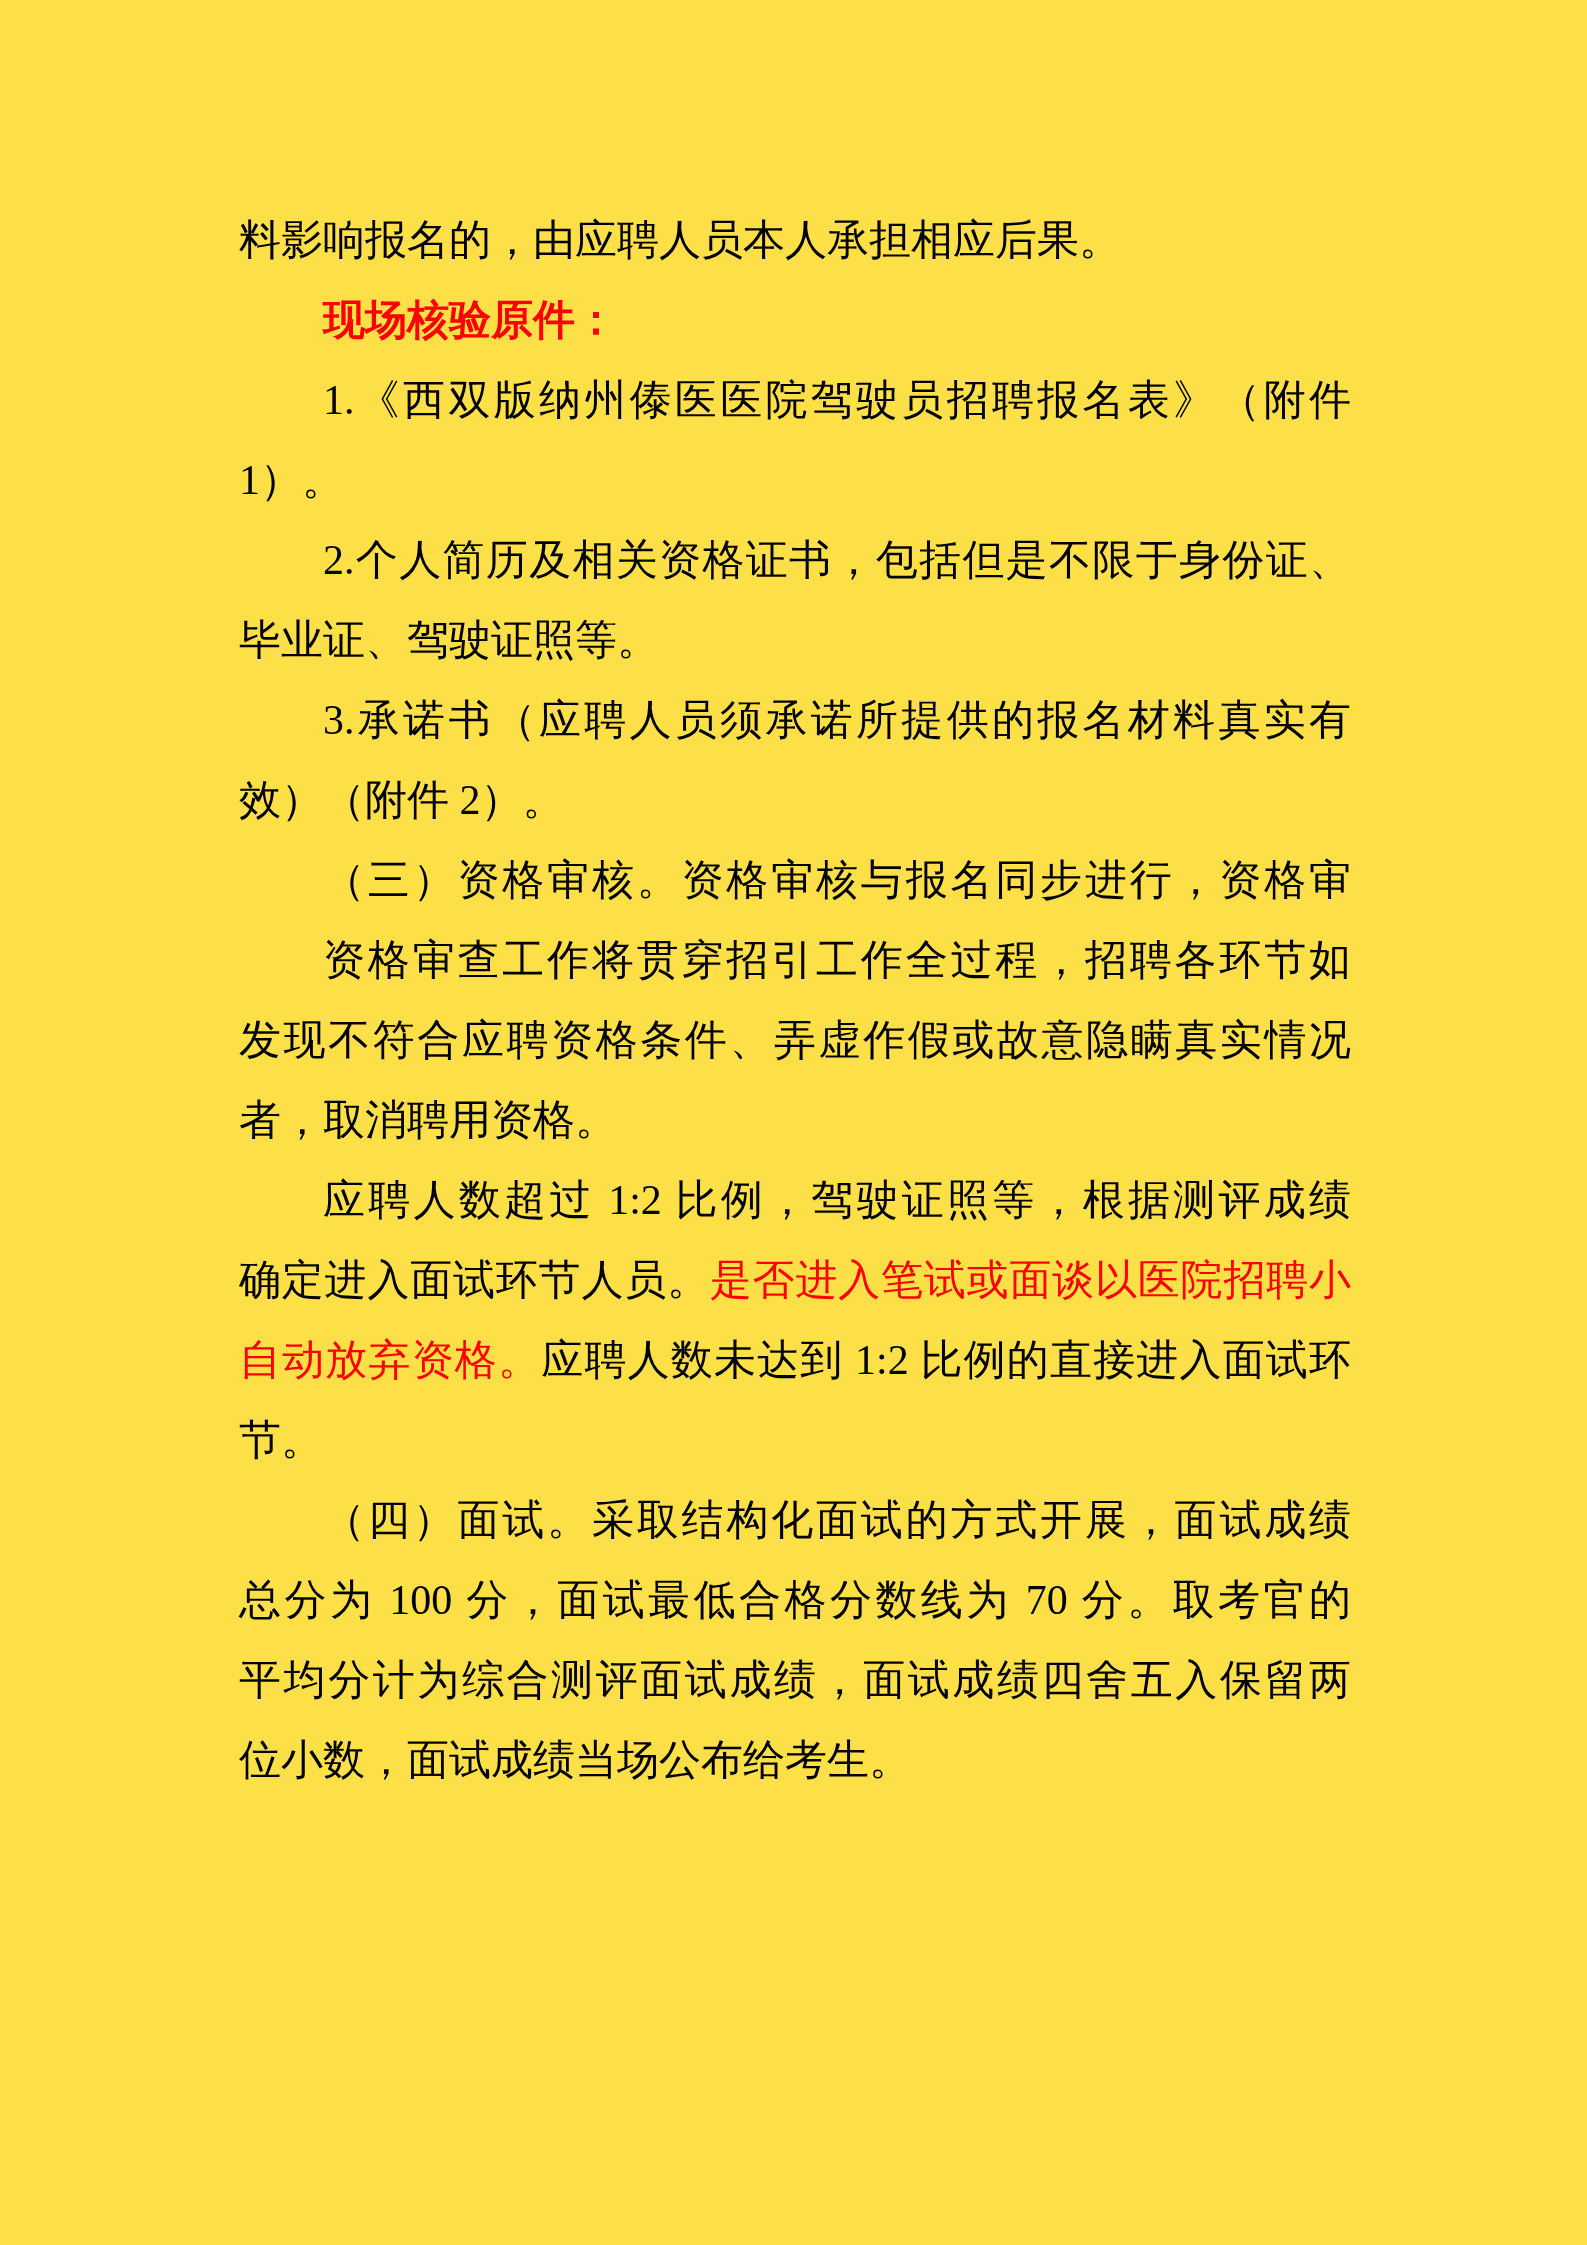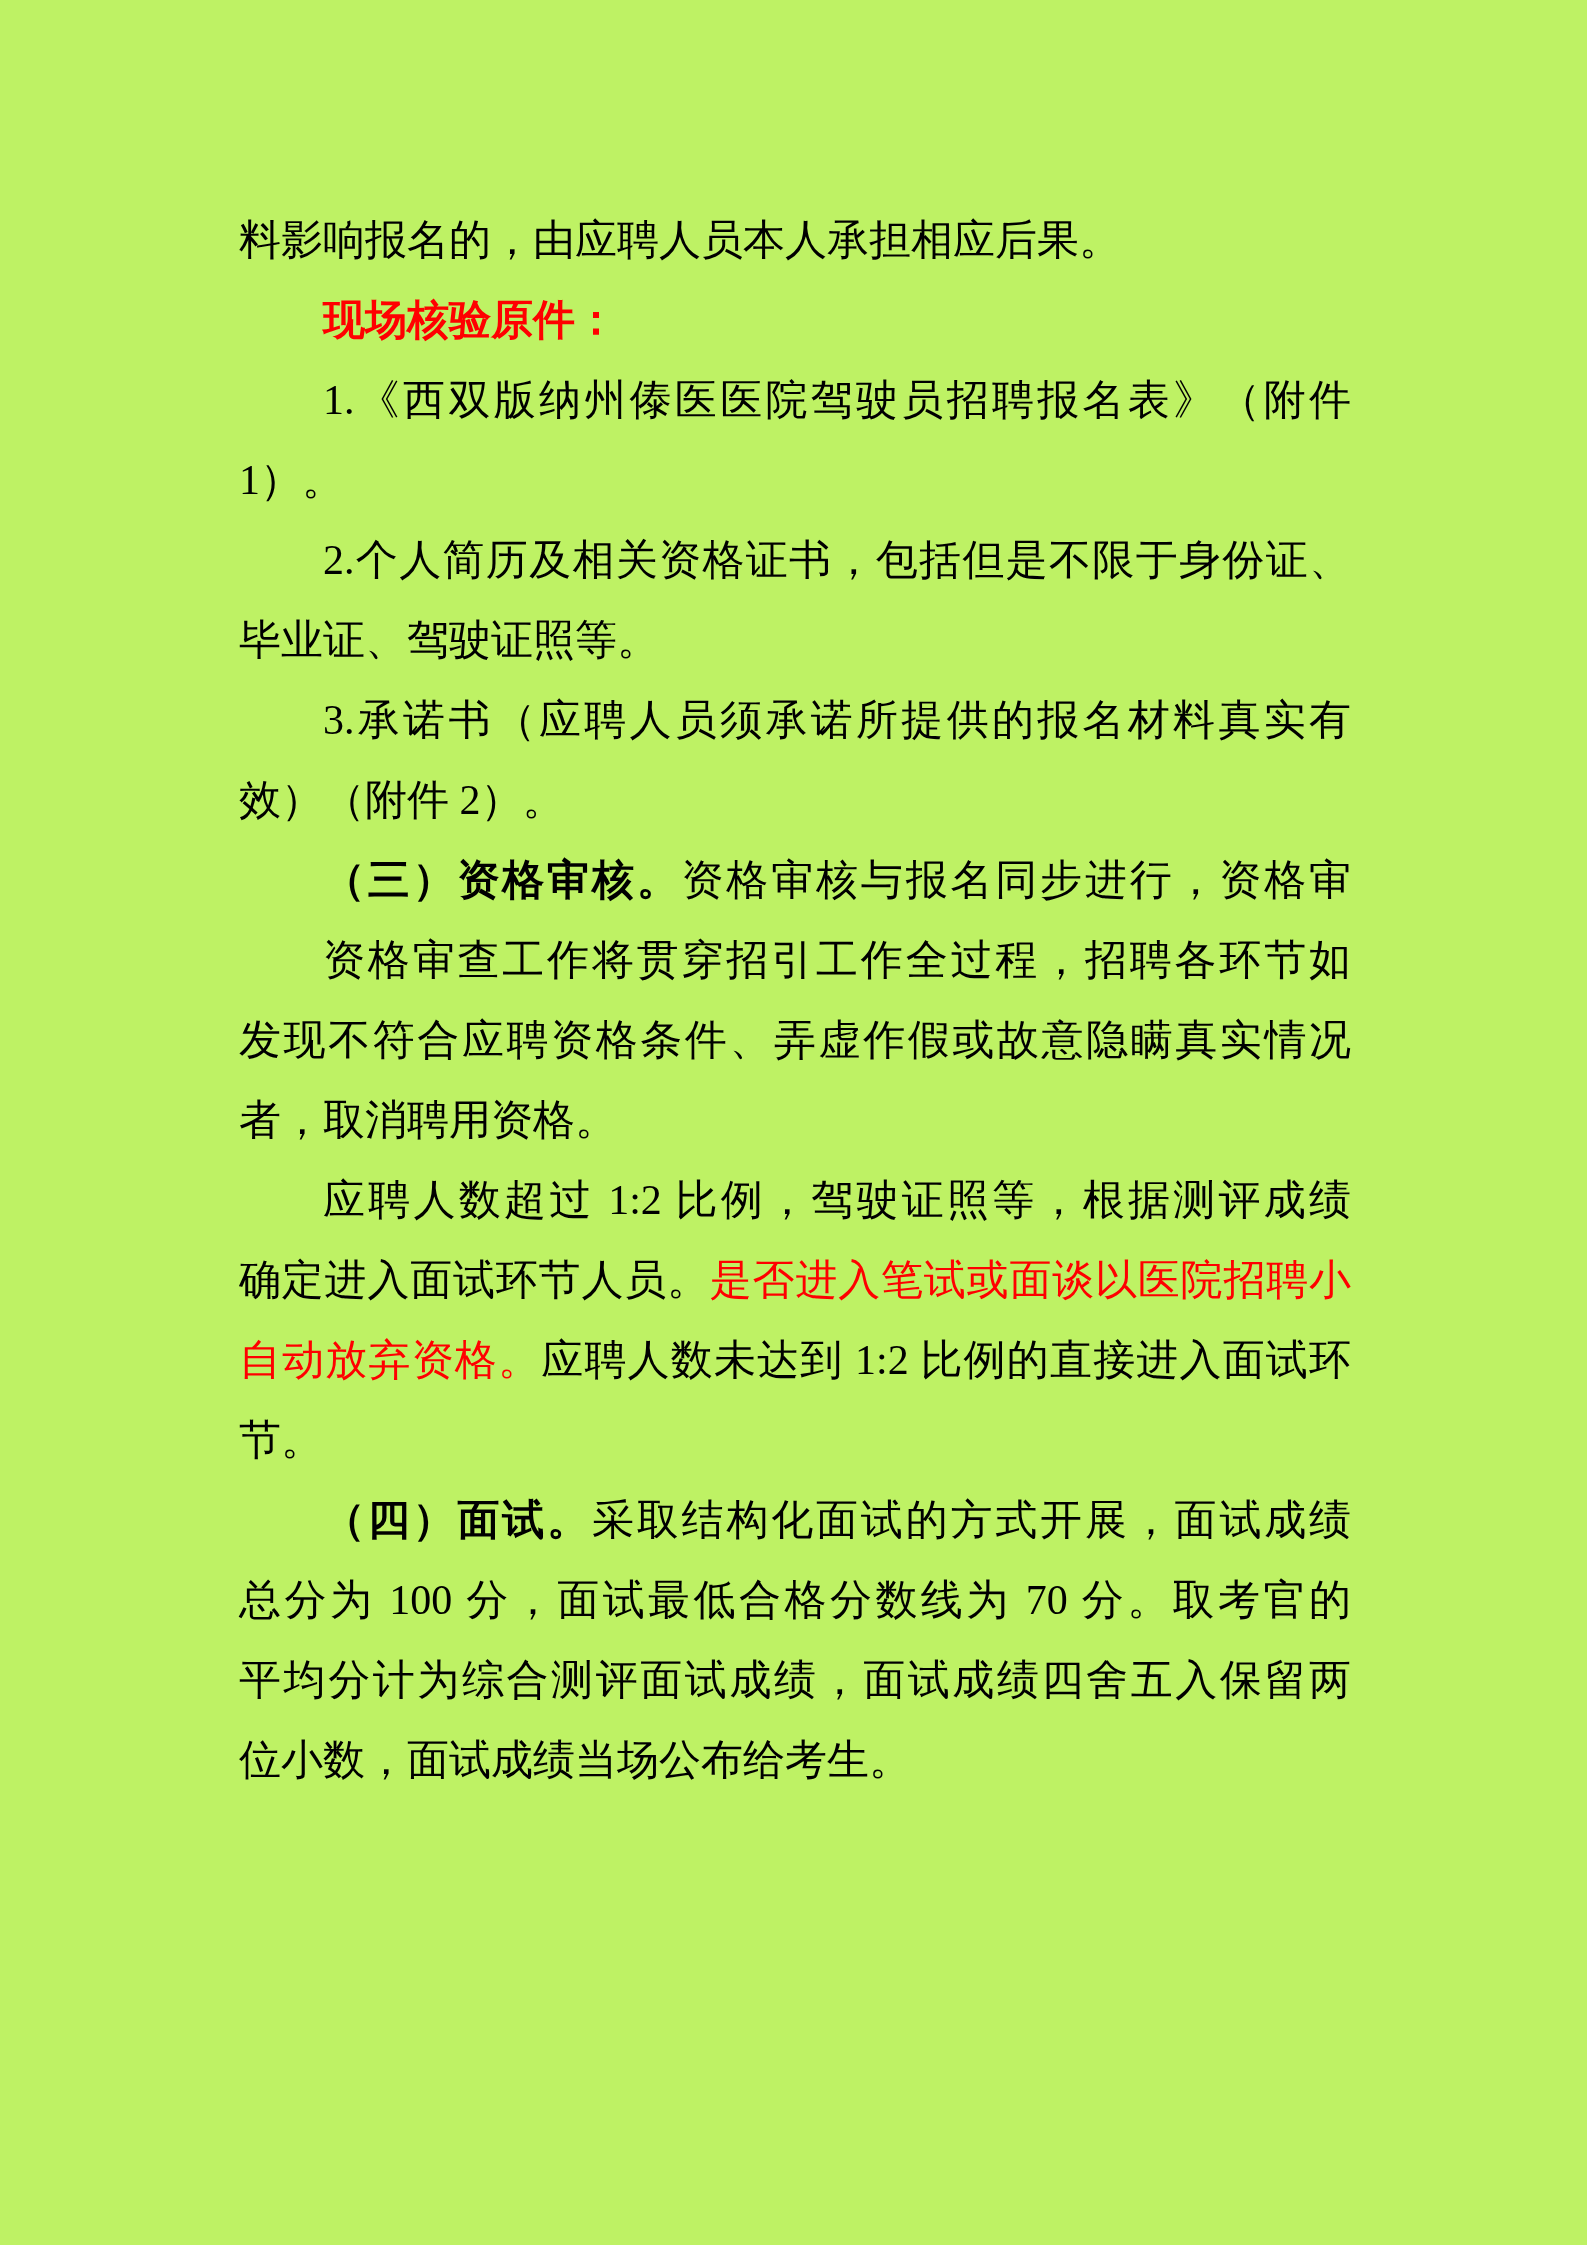--- a/index.html
+++ b/index.html
@@ -4,21 +4,21 @@
 <style>
   html, body {
     margin: 0;
     padding: 0;
     background: #ffffff;
   }
   .page {
     position: relative;
     width: 1587px;
     height: 2245px;
-    background: #bef264;
+    background: #fde047;
     overflow: hidden;
   }
   .doc {
     position: absolute;
     left: 239px;
     top: 200px;
     width: 1112px;
     font-family: "Liberation Serif", serif;
     font-size: 42px;
     line-height: 80px;
@@ -35,21 +35,21 @@
   }
   .line.indent {
     text-indent: 2em;
   }
   .seg-body {
     color: #000000;
   }
   .seg-bold {
     color: #000000;
     font-family: "Liberation Sans", sans-serif;
-    font-weight: 700;
+    font-weight: 400;
   }
   .seg-red {
     color: #ff0000;
   }
   .seg-red-bold {
     color: #ff0000;
     font-weight: 700;
   }
 </style>
 </head>

